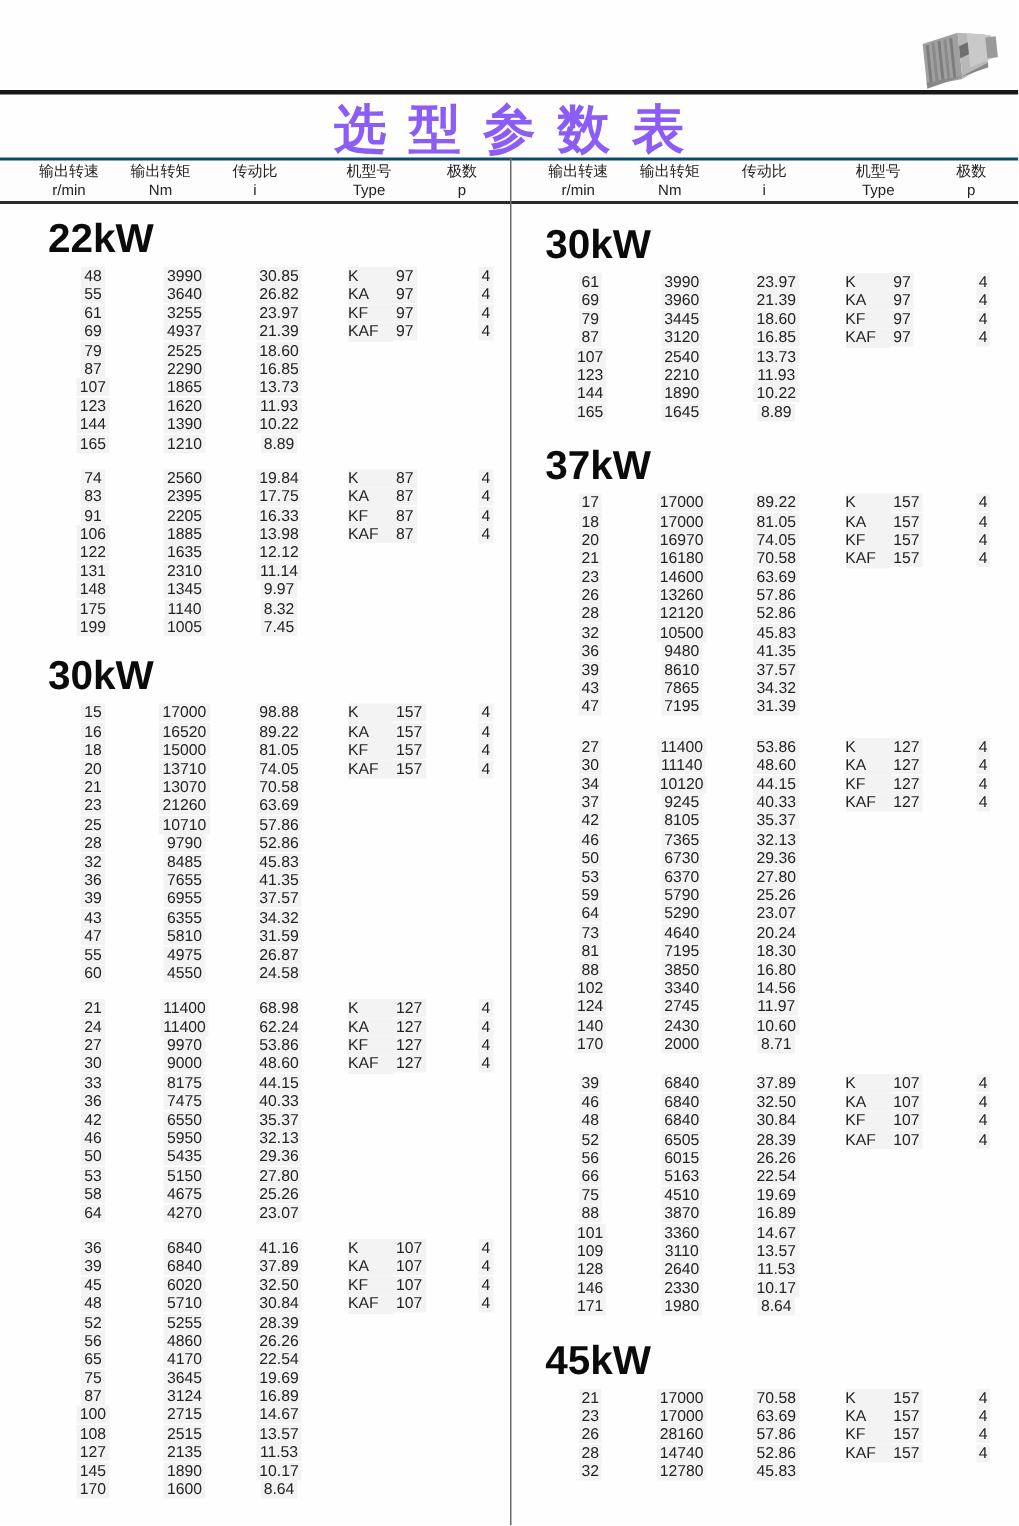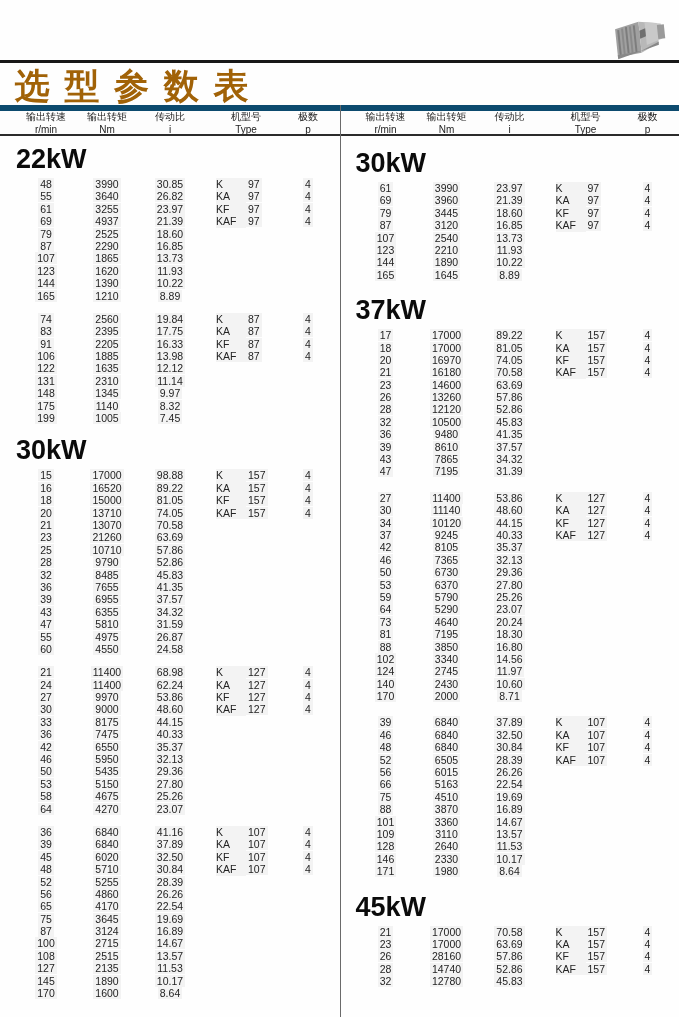--- a/index.html
+++ b/index.html
@@ -4,33 +4,33 @@
 <style>
   * { margin:0; padding:0; box-sizing:border-box; }
   html,body { background:#ffffff; }
   body { font-family:"Liberation Sans", sans-serif; }
   .page { position:relative; width:679px; height:1017px; background:#fefefe; color:#1c1c1c; overflow:hidden; }
 
   .photo { position:absolute; top:13px; right:9px; width:64px; height:48px; }
 
   .top-rule { position:absolute; top:60px; left:0; width:100%; height:3px; background:#181818; }
 
-  .title { position:absolute; top:63px; left:0; width:100%; 
-           font-size:35px; font-weight:bold; letter-spacing:0.42em; text-indent:0.42em; color:#a16207; }
+  .title { position:absolute; top:63px; left:0; width:100%; text-align:center;
+           font-size:35px; font-weight:bold; letter-spacing:0.42em; text-indent:0.42em; color:#8b5cf6; }
 
   .header-band { position:absolute; top:105px; left:0; width:100%; height:31px;
-                 border-top:6px solid #0c4a6e; border-bottom:2px solid #2b2b2b;
+                 border-top:2px solid #0c4a6e; border-bottom:2px solid #2b2b2b;
                  display:flex; background:#fdfdfd; }
   .half-head { width:340px; display:grid; grid-template-columns:60px 62px 64px 88px 36px;
                padding-left:16px; align-content:center; }
   .hcell { text-align:center; font-size:10px; line-height:13px; color:#222; }
 
   .divider { position:absolute; left:340px; top:105px; bottom:0; width:1px; background:#6a6a6a; }
 
-  .content { position:absolute; top:138px; left:0; right:0; bottom:0; display:flex; }
+  .content { position:absolute; top:138px; left:0; right:0; bottom:0; display:flex;padding-left:16px; }
   .half { width:340px; }
 
   .power { font-size:27px; font-weight:bold; color:#0b0b0b; margin:6px 0 3px 16px; }
   .half-right .power { margin:10px 0 3px 16px; }
   .block { margin-bottom:11px; }
   .half-right .block { margin-bottom:14px; }
 
   .row { display:grid; grid-template-columns:60px 62px 64px 88px 36px; padding-left:16px;
          height:12.4px; font-size:10.5px; line-height:12.4px; color:#232323; }
   .c { text-align:center; white-space:nowrap; }

